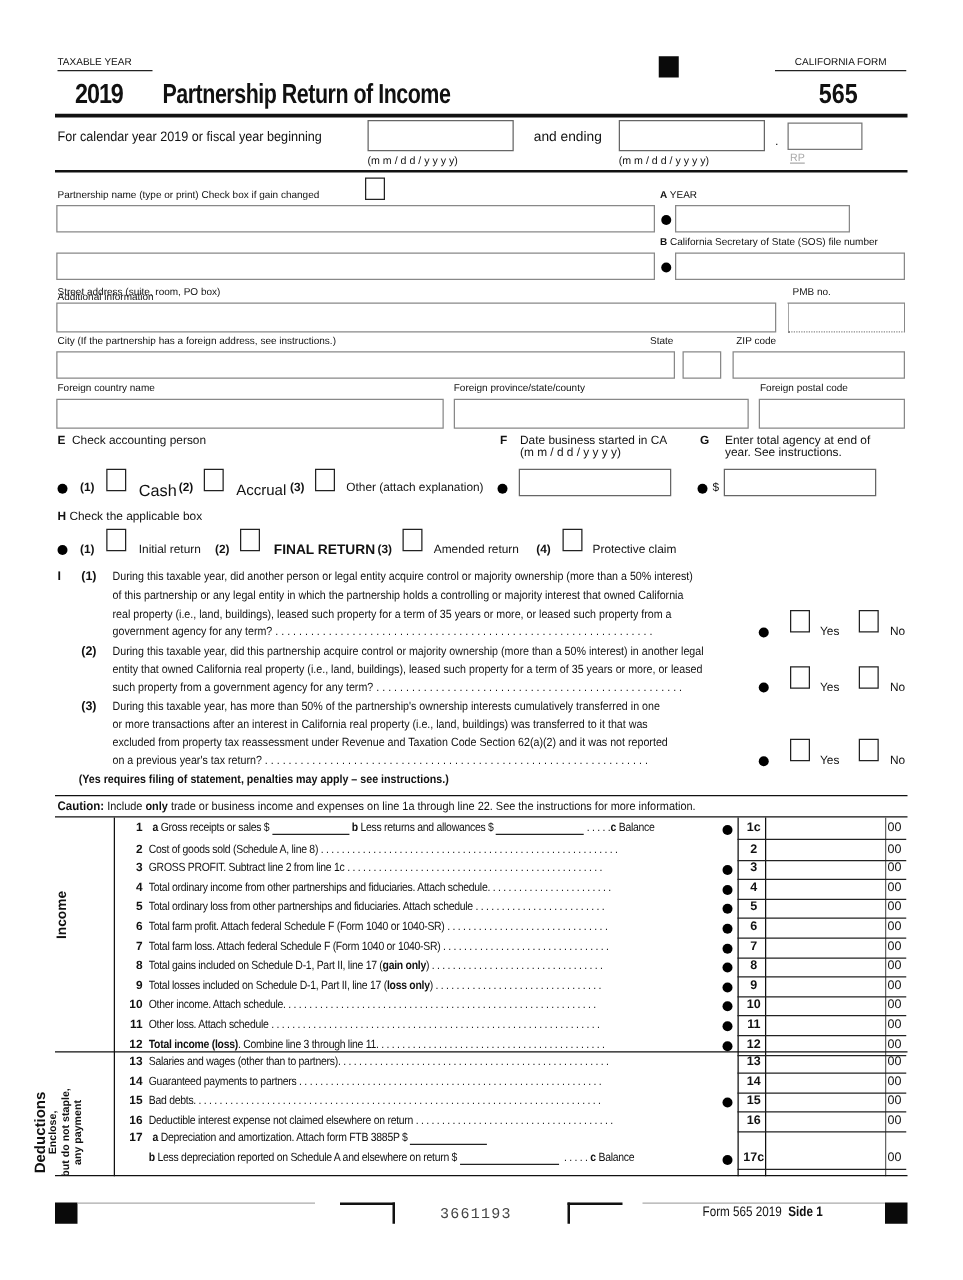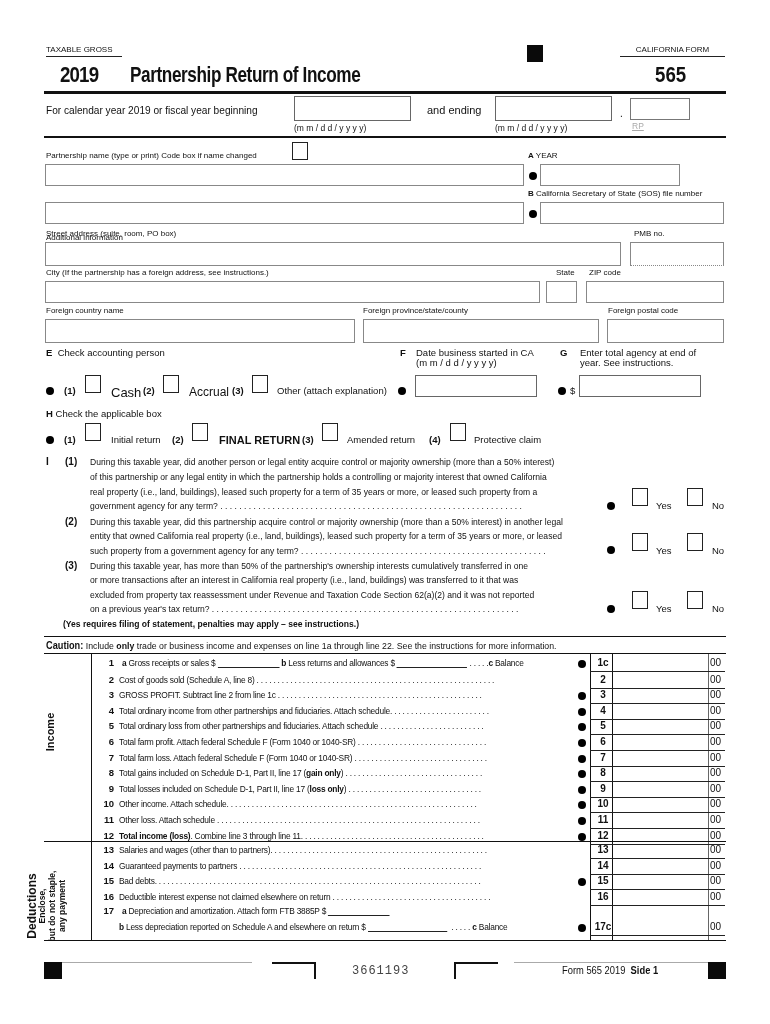--- a/index.html
+++ b/index.html
@@ -18,21 +18,21 @@
   .line-row .num { display: inline-block; width: 14px; text-align: right; font-weight: bold; margin-right: 5px; }
   .line-row .txt { letter-spacing: -0.25px; }
   .lnum { position: absolute; left: 592px; width: 22px; text-align: center; font-weight: bold; font-size: 10px; }
   .cents { position: absolute; left: 710px; font-size: 10px; }
   .rowline { position: absolute; left: 590px; width: 135px; height: 1px; background: #222; }
   .vlabel { position: absolute; transform: rotate(-90deg); transform-origin: center center; white-space: nowrap; text-align: center; }
 </style>
 </head>
 <body>
 
-<div class="abs" style="left:46px;top:45px;font-size:8px;border-bottom:1px solid #222;width:76px;padding-bottom:2px;">TAXABLE GROSS</div>
+<div class="abs" style="left:46px;top:45px;font-size:8px;border-bottom:1px solid #222;width:76px;padding-bottom:2px;">TAXABLE YEAR</div>
 <div class="sq" style="left:527px;top:45px;width:16px;height:17px;"></div>
 <div class="abs" style="left:620px;top:45px;width:105px;font-size:8px;text-align:center;border-bottom:1px solid #222;padding-bottom:2px;">CALIFORNIA FORM</div>
 
 <div class="abs b" style="left:60px;top:62px;font-size:22px;letter-spacing:-1px;transform:scaleX(0.85);transform-origin:left;">2019</div>
 <div class="abs b" style="left:130px;top:62px;font-size:22px;letter-spacing:-0.5px;transform:scaleX(0.78);transform-origin:left;white-space:nowrap;">Partnership Return of Income</div>
 <div class="abs b" style="left:655px;top:62px;font-size:22px;transform:scaleX(0.85);transform-origin:left;">565</div>
 
 <div class="hr" style="left:44px;top:91px;width:682px;height:3px;"></div>
 
 <div class="lbl" style="left:46px;top:104px;font-size:11px;transform:scaleX(0.92);transform-origin:left;">For calendar year 2019 or fiscal year beginning</div>
@@ -40,42 +40,42 @@
 <div class="lbl" style="left:294px;top:123px;font-size:8.5px;">(m m / d  d / y   y   y   y)</div>
 <div class="lbl" style="left:427px;top:104px;font-size:11px;">and ending</div>
 <input class="box" style="left: 495px; top: 96px; width: 117px; height: 25px; border: 1px solid rgb(102, 102, 102);" value="">
 <div class="lbl" style="left:495px;top:123px;font-size:8.5px;">(m m / d  d / y   y   y   y)</div>
 <div class="lbl" style="left:620px;top:108px;font-size:10px;">.</div>
 <input class="box" style="left: 630px; top: 98px; width: 60px; height: 22px; border: 1px solid rgb(119, 119, 119);" value="">
 <div class="lbl" style="left:632px;top:121px;font-size:8.5px;color:#aaa;text-decoration:underline;">RP</div>
 
 <div class="hr" style="left:44px;top:136px;width:682px;height:1.5px;"></div>
 
-<div class="lbl small" style="left:46px;top:151px;">Partnership name (type or print)  Code box if name changed</div>
+<div class="lbl small" style="left:46px;top:151px;">Partnership name (type or print)  Check box if gain changed</div>
 <div class="cb" style="left:292px;top:142px;"></div>
 <div class="lbl small" style="left:528px;top:151px;"><span class="b">A</span> <span>YEAR</span></div>
 
 <input class="box" style="left: 45px; top: 164px; width: 479px; height: 22px; border: 1px solid rgb(136, 136, 136);">
 <div class="dot" style="left:529px;top:172px;"></div>
 <input class="box" style="left: 540px; top: 164px; width: 140px; height: 22px; border: 1px solid rgb(136, 136, 136);">
 
 <div class="lbl small" style="left:46px;top:189px;margin-top:44px;">Additional information</div>
 <div class="lbl small" style="left:528px;top:189px;"><span class="b">B</span> <span>California Secretary of State (SOS) file number</span></div>
 
 <input class="box" style="left: 45px; top: 202px; width: 479px; height: 22px; border: 1px solid rgb(136, 136, 136);">
 <div class="dot" style="left:529px;top:210px;"></div>
 <input class="box" style="left: 540px; top: 202px; width: 184px; height: 22px; border: 1px solid rgb(136, 136, 136);">
 
 <div class="lbl small" style="left:46px;top:229px;">Street address (suite, room, PO box)</div>
 <div class="lbl small" style="left:634px;top:229px;">PMB no.</div>
 <input class="box" style="left: 45px; top: 242px; width: 576px; height: 24px; border: 1px solid rgb(136, 136, 136);">
 <input class="box" style="left: 630px; top: 242px; width: 94px; height: 24px; border-width: 1px; border-style: solid solid dotted; border-color: rgb(136, 136, 136); border-image: initial;">
 
 <div class="lbl small" style="left:46px;top:268px;">City (If the partnership has a foreign address, see instructions.)</div>
-<div class="lbl small" style="left:556px;top:268px;">State</div>
+<div class="lbl small" style="left:520px;top:268px;">State</div>
 <div class="lbl small" style="left:589px;top:268px;">ZIP code</div>
 <input class="box" style="left: 45px; top: 281px; width: 495px; height: 22px; border: 1px solid rgb(136, 136, 136);">
 <input class="box" style="left: 546px; top: 281px; width: 31px; height: 22px; border: 1px solid rgb(136, 136, 136);">
 <input class="box" style="left: 586px; top: 281px; width: 138px; height: 22px; border: 1px solid rgb(136, 136, 136);">
 
 <div class="lbl small" style="left:46px;top:306px;">Foreign country name</div>
 <div class="lbl small" style="left:363px;top:306px;">Foreign province/state/county</div>
 <div class="lbl small" style="left:608px;top:306px;">Foreign postal code</div>
 <input class="box" style="left: 45px; top: 319px; width: 310px; height: 24px; border: 1px solid rgb(136, 136, 136);">
 <input class="box" style="left: 363px; top: 319px; width: 236px; height: 24px; border: 1px solid rgb(136, 136, 136);">

